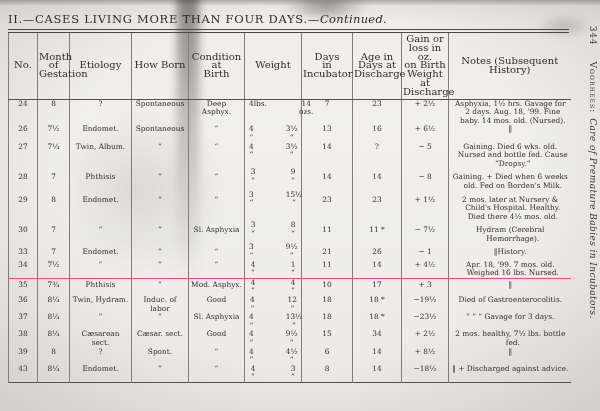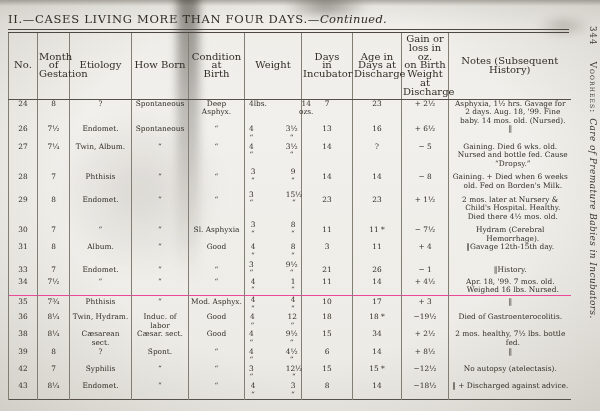--- a/index.html
+++ b/index.html
@@ -205,37 +205,20 @@
       <span class="wwrap">
             <span>3 “</span>
             <span>8 “</span>
           </span>
     </td>
     <td>11</td>
     <td>11 *</td>
     <td>− 7½</td>
     <td class="c-note">Hydram (Cerebral Hemorrhage).</td>
   </tr>
-      <tr>
-    <td>31</td>
-    <td>8</td>
-    <td>Album.</td>
-    <td>“</td>
-    <td>Good</td>
-    <td class="c-weight">
-      <span class="wwrap">
-            <span>4 “</span>
-            <span>8 “</span>
-          </span>
-    </td>
-    <td>3</td>
-    <td>11</td>
-    <td>+ 4</td>
-    <td class="c-note">‖Gavage 12th-15th day.</td>
-  </tr>
       <tr class="gap">
     <td>33</td>
     <td>7</td>
     <td>Endomet.</td>
     <td>“</td>
     <td>“</td>
     <td class="c-weight">
       <span class="wwrap">
             <span>3 “</span>
             <span>9½ “</span>
@@ -291,20 +274,37 @@
             <span>4 “</span>
             <span>12 “</span>
           </span>
     </td>
     <td>18</td>
     <td>18 *</td>
     <td>−19½</td>
     <td class="c-note">Died of Gastroenterocolitis.</td>
   </tr>
       <tr>
+    <td>37</td>
+    <td>8¼</td>
+    <td>“</td>
+    <td>“</td>
+    <td>Sl. Asphyxia</td>
+    <td class="c-weight">
+      <span class="wwrap">
+            <span>4 “</span>
+            <span>13½ “</span>
+          </span>
+    </td>
+    <td>18</td>
+    <td>18 *</td>
+    <td>−23½</td>
+    <td class="c-note">“  “  “ Gavage for 3 days.</td>
+  </tr>
+      <tr>
     <td>38</td>
     <td>8¼</td>
     <td>Cæsarean sect.</td>
     <td>Cæsar. sect.</td>
     <td>Good</td>
     <td class="c-weight">
       <span class="wwrap">
             <span>4 “</span>
             <span>9½ “</span>
           </span>
@@ -325,37 +325,20 @@
             <span>4 “</span>
             <span>4½ “</span>
           </span>
     </td>
     <td>6</td>
     <td>14</td>
     <td>+ 8½</td>
     <td class="c-note">‖</td>
   </tr>
       <tr>
-    <td>42</td>
-    <td>7</td>
-    <td>Syphilis</td>
-    <td>“</td>
-    <td>“</td>
-    <td class="c-weight">
-      <span class="wwrap">
-            <span>3 “</span>
-            <span>12½ “</span>
-          </span>
-    </td>
-    <td>15</td>
-    <td>15 *</td>
-    <td>−12½</td>
-    <td class="c-note">No autopsy (atelectasis).</td>
-  </tr>
-      <tr>
     <td>43</td>
     <td>8¼</td>
     <td>Endomet.</td>
     <td>“</td>
     <td>“</td>
     <td class="c-weight">
       <span class="wwrap">
             <span>4 “</span>
             <span>3 “</span>
           </span>

